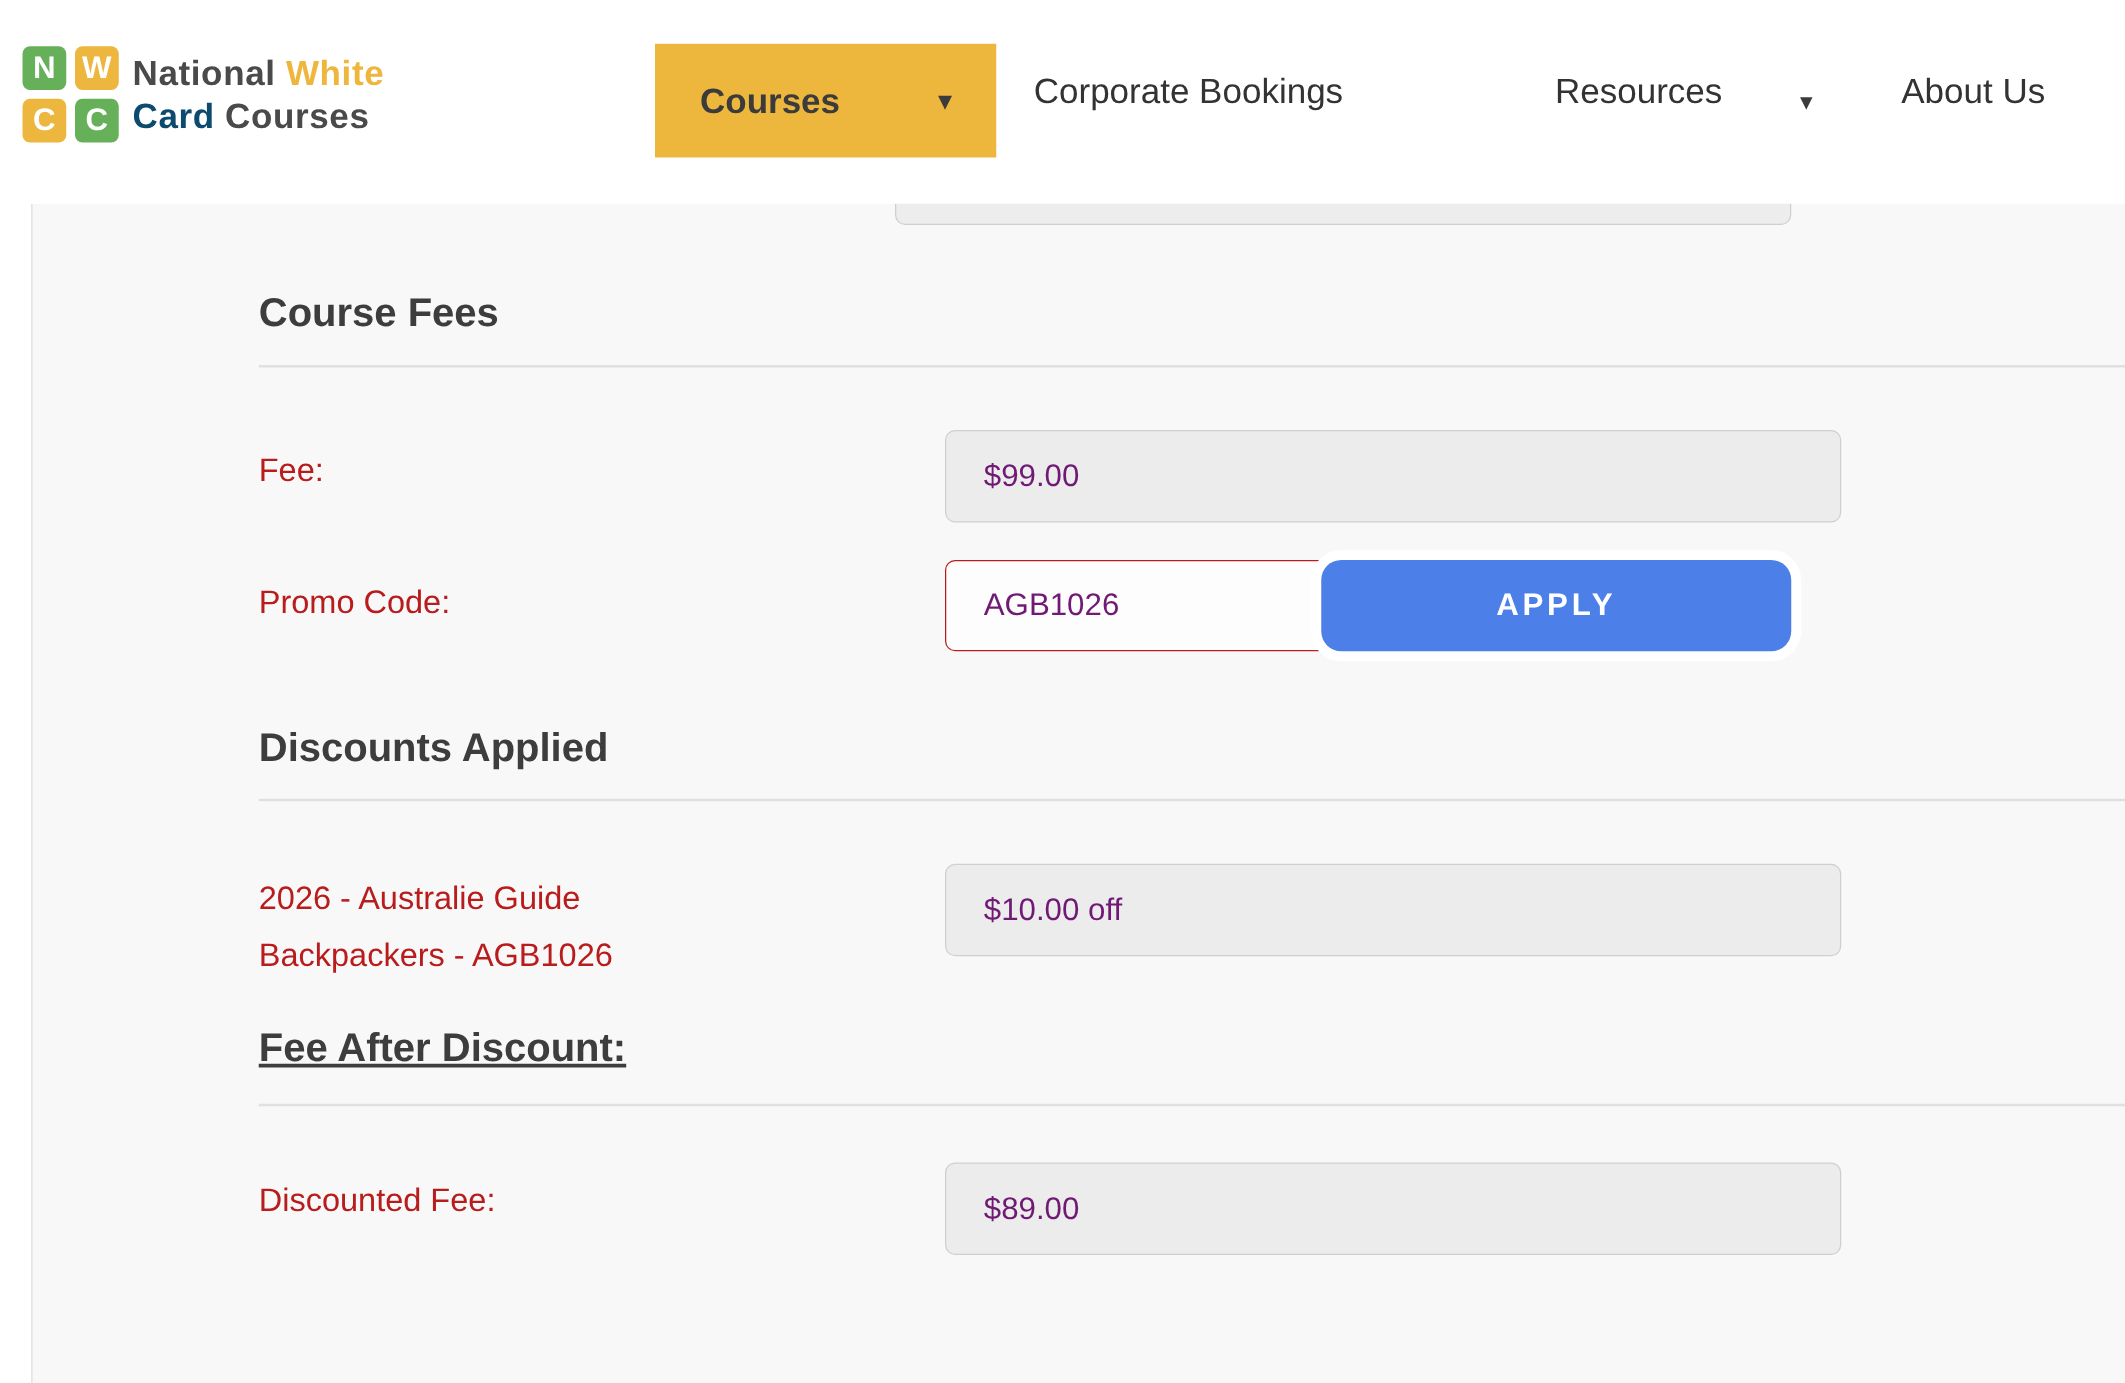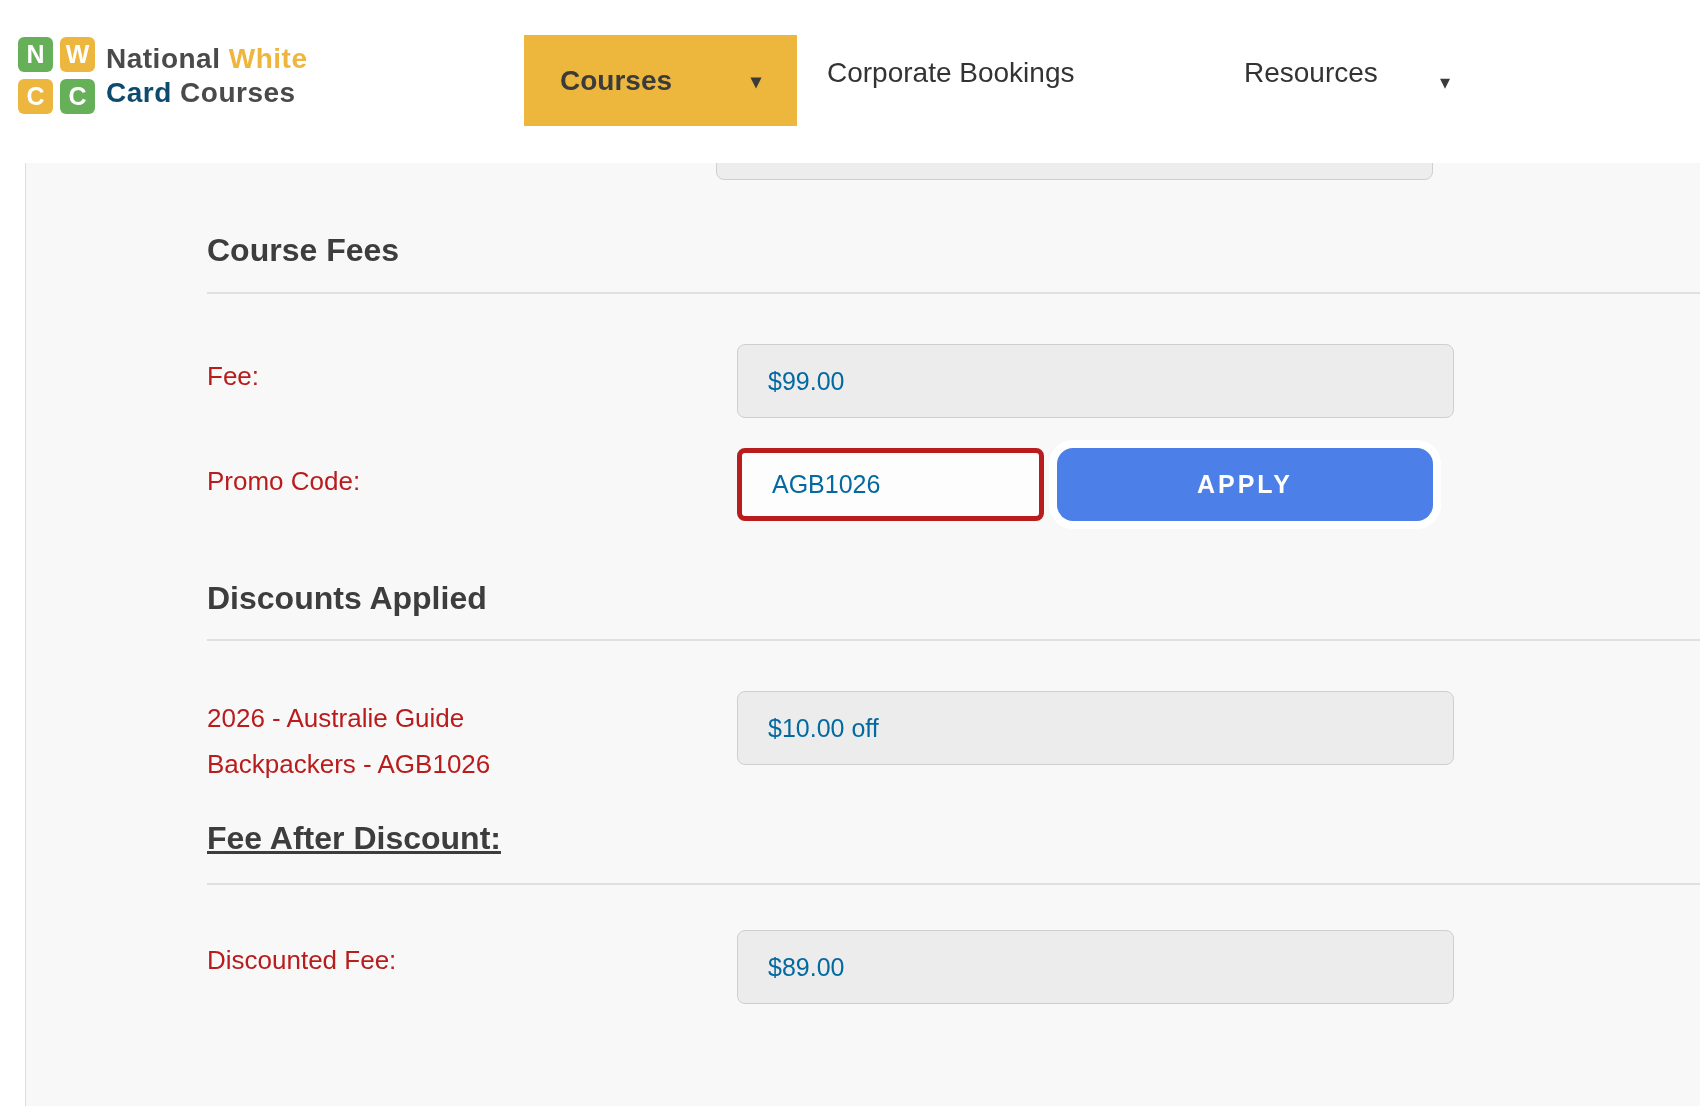--- a/index.html
+++ b/index.html
@@ -41,25 +41,25 @@
   .caret-res { position:absolute; left:1440px; top:0; height:163px; display:flex;
                align-items:center; font-size:20px; color:#3b3b3b; cursor:pointer; }
 
   
   .content { position:absolute; left:0; top:0; width:1700px; height:1106px; z-index:3; }
   .section-heading { position:absolute; left:207px; font-size:32px; font-weight:600;
           color:#3d3d3d; }
   .divider { position:absolute; left:207px; width:1493px; height:2px; background:#e0e0e0; }
   .field-label { position:absolute; left:207px; font-size:26px; color:#b91c1c;
           line-height:46px; }
-  .ro-input, .text-input { position:absolute; left:737px; width:717px; height:74px;
+  .ro-input, .text-input { position:absolute; left:756px; width:717px; height:74px;
           border-radius:8px; font-family:"Liberation Sans", sans-serif;
-          font-size:25px; color:#0369a1; padding:0 30px; }
+          font-size:25px; color:#701a75; padding:0 30px; }
   .ro-input { background:#ececec; border:1px solid #cfcfcf; }
-  .text-input { background:#fdfdfd; border:5px solid #b91c1c; }
+  .text-input { background:#fdfdfd; border:1px solid #b91c1c; }
   .promo { width:307px; height:73px; }
   .apply-btn { position:absolute; left:1057px; top:448px; width:376px; height:73px;
           background:#4c80e8; border:none; border-radius:16px; color:#ffffff;
           font-family:"Liberation Sans", sans-serif; font-size:25px; font-weight:700;
           letter-spacing:3px; cursor:pointer; box-shadow:0 0 0 8px #ffffff; }
 </style>
 </head>
 <body>
 
 <div class="card"></div>
@@ -114,13 +114,14 @@
   </div>
 
   <button class="nav-btn-courses">
     <span>Courses</span>
     <span class="caret">▾</span>
   </button>
 
   <div class="nav-link nav-corporate">Corporate Bookings</div>
   <div class="nav-link nav-resources">Resources</div>
   <div class="caret-res">▾</div>
+  <div class="nav-link nav-about">About Us</div>
 </div>
 
 </body></html>

